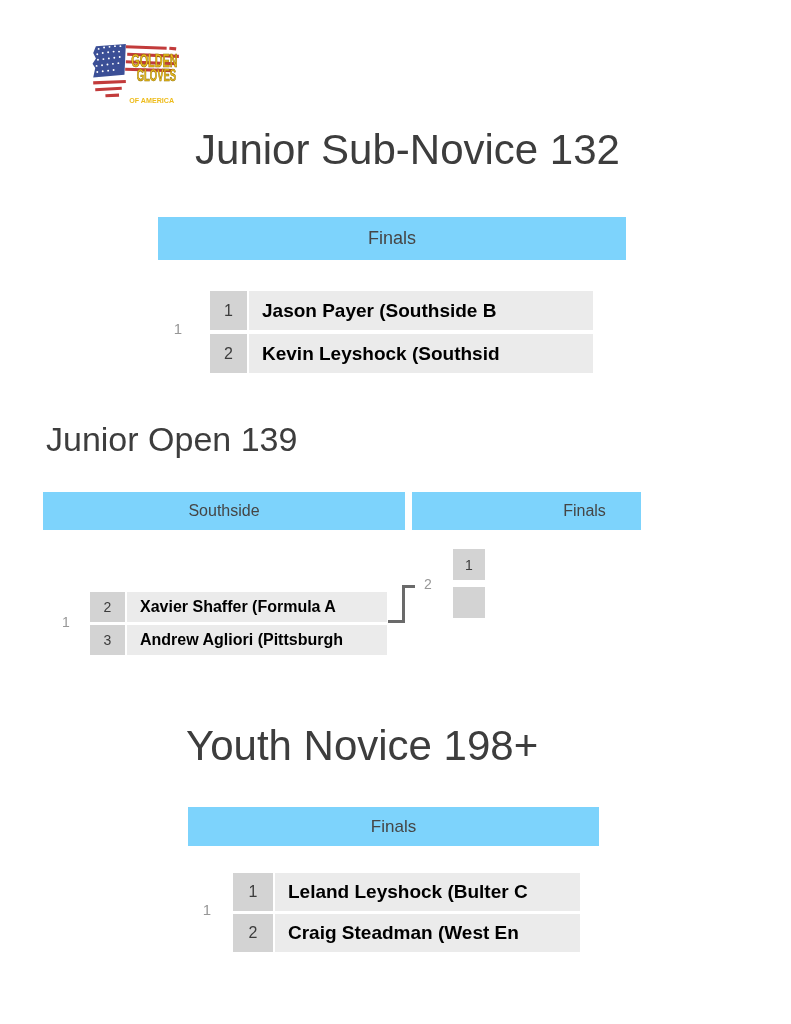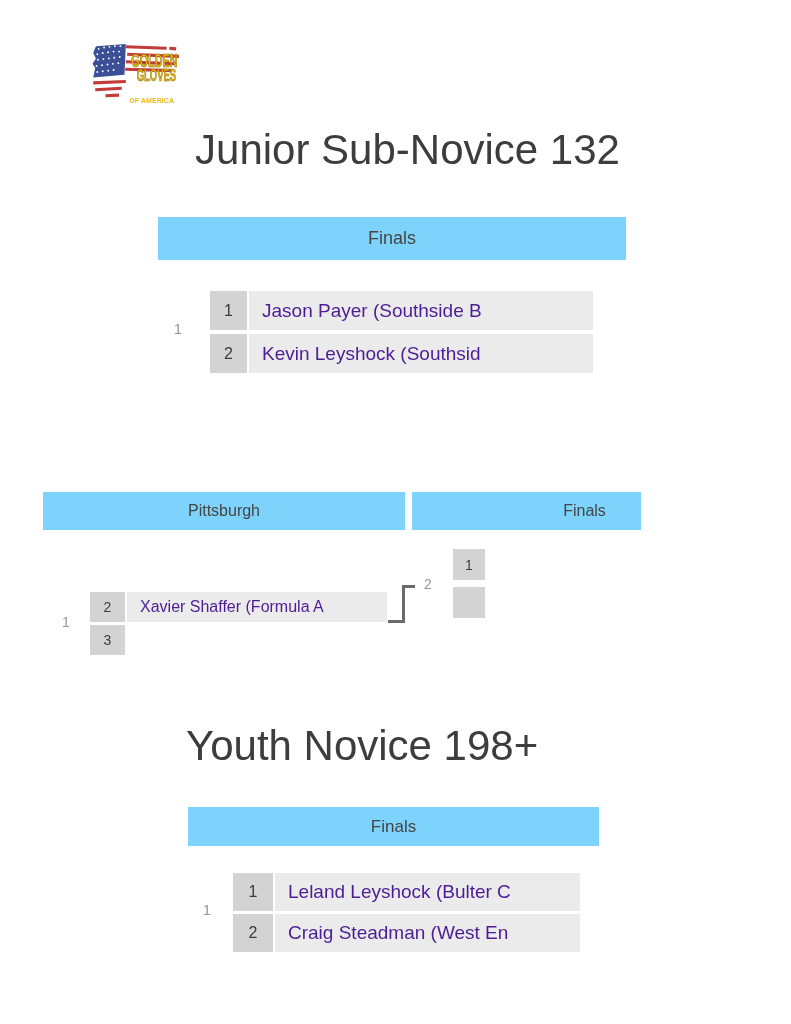--- a/index.html
+++ b/index.html
@@ -17,23 +17,23 @@
     position:absolute; background:#7dd3fc; color:#454545;
     display:flex; align-items:center; justify-content:center;
   }
   .entry-row { position:absolute; display:flex; }
   .seed-cell {
     background:#d3d3d3; color:#3c3c3c; flex:0 0 auto;
     display:flex; align-items:center; justify-content:center;
     margin-right:2px;
   }
   .name-cell {
-    background:#ebebeb; color:#4c1d95; flex:1 1 auto;
+    background:#ebebeb; color:#000000; flex:1 1 auto;
     display:flex; align-items:center; padding-left:13px;
-    white-space:nowrap; overflow:hidden;
+    white-space:nowrap; overflow:hidden;font-weight:bold;
   }
   .name-cell.empty { background:transparent; }
   .bout-no { position:absolute; color:#979797; text-align:center; }
   .conn { position:absolute; background:#6a6a6a; }
   .page-number { position:absolute; color:#141414; }
   .logo { position:absolute; left:86px; top:38px; width:96px; height:68px; }
 </style>
 </head>
 <body>
 
@@ -98,23 +98,24 @@
 
   <div class="entry-row" style="left:210px; top:291px; width:383px; height:39px; font-size:19px;">
     <div class="seed-cell" style="width:37px; font-size:16px;">1</div>
     <div class="name-cell">Jason Payer (Southside B</div>
   </div>
   <div class="entry-row" style="left:210px; top:334px; width:383px; height:39px; font-size:19px;">
     <div class="seed-cell" style="width:37px; font-size:16px;">2</div>
     <div class="name-cell">Kevin Leyshock (Southsid</div>
   </div>
 
+  <h2 class="sec-title" style="left:46px; top:420px; font-size:34px;">Junior Open 139</h2>
 
   <div class="round-bar" style="left:43px; top:492px; width:362px; height:38px; font-size:16px;">
-    <span>Pittsburgh</span>
+    <span>Southside</span>
   </div>
   <div class="round-bar" style="left:412px; top:492px; width:345px; height:38px; font-size:16px;">
     <span>Finals</span>
   </div>
 
   <div class="entry-row" style="left:453px; top:549px; width:297px; height:31px; font-size:16px;">
     <div class="seed-cell" style="width:32px; font-size:14px;">1</div>
   </div>
   <div class="entry-row" style="left:453px; top:587px; width:297px; height:31px; font-size:16px;">
     <div class="seed-cell" style="width:32px; font-size:14px;"></div>
@@ -122,20 +123,21 @@
   </div>
 
   <div class="bout-no" style="left:56px; top:614px; width:20px; font-size:14px;">1</div>
 
   <div class="entry-row" style="left:90px; top:592px; width:297px; height:30px; font-size:16px;">
     <div class="seed-cell" style="width:35px; font-size:14px;">2</div>
     <div class="name-cell">Xavier Shaffer (Formula A</div>
   </div>
   <div class="entry-row" style="left:90px; top:625px; width:297px; height:30px; font-size:16px;">
     <div class="seed-cell" style="width:35px; font-size:14px;">3</div>
+    <div class="name-cell">Andrew Agliori (Pittsburgh</div>
   </div>
 
   <div class="conn" style="left:388px; top:620px; width:17px; height:3px;"></div>
   <div class="conn" style="left:402px; top:585px; width:3px; height:38px;"></div>
   <div class="conn" style="left:402px; top:585px; width:13px; height:3px;"></div>
   <div class="bout-no" style="left:418px; top:576px; width:20px; font-size:14px;">2</div>
 
   <h1 class="sec-title" style="left:186px; top:722px; font-size:42px;">Youth Novice 198+</h1>
 
   <div class="round-bar" style="left:188px; top:807px; width:411px; height:39px; font-size:17px;">

